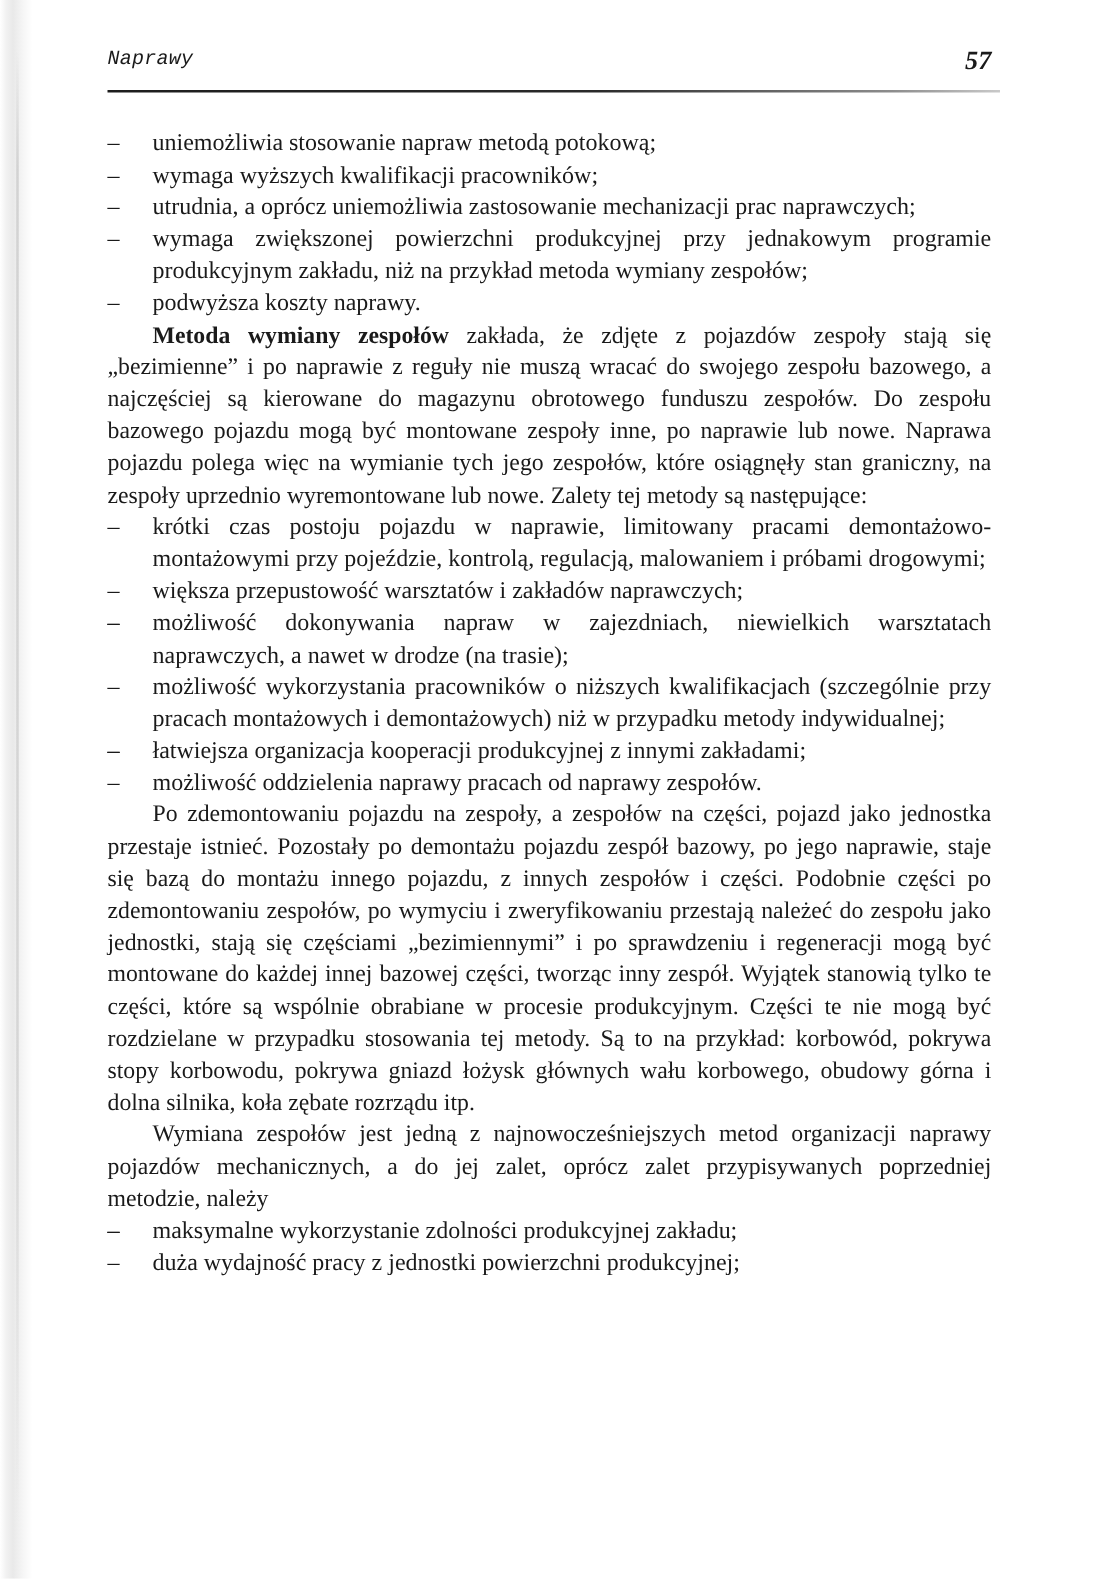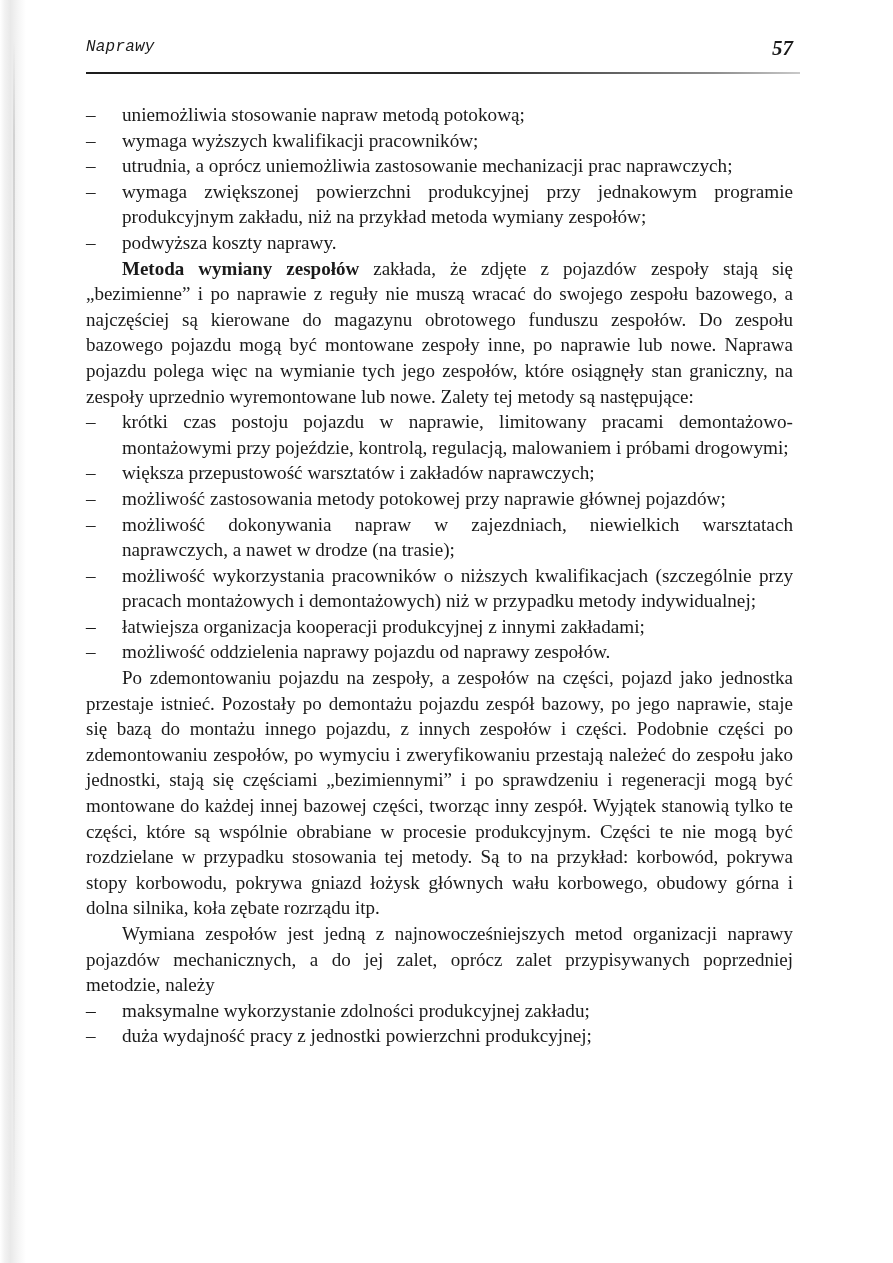--- a/index.html
+++ b/index.html
@@ -142,26 +142,26 @@
         <li><span class="dash">–</span><span class="txt">uniemożliwia stosowanie napraw metodą potokową;</span></li>
         <li><span class="dash">–</span><span class="txt">wymaga wyższych kwalifikacji pracowników;</span></li>
         <li><span class="dash">–</span><span class="txt">utrudnia, a oprócz uniemożliwia zastosowanie mechanizacji prac naprawczych;</span></li>
         <li><span class="dash">–</span><span class="txt">wymaga zwiększonej powierzchni produkcyjnej przy jednakowym programie produkcyjnym zakładu, niż na przykład metoda wymiany zespołów;</span></li>
         <li><span class="dash">–</span><span class="txt">podwyższa koszty naprawy.</span></li>
       </ul>
       <p class="para"><b>Metoda wymiany zespołów</b><span> zakłada, że zdjęte z pojazdów zespoły stają się „bezimienne” i po naprawie z reguły nie muszą wracać do swojego zespołu bazowego, a najczęściej są kierowane do magazynu obrotowego funduszu zespołów. Do zespołu bazowego pojazdu mogą być montowane zespoły inne, po naprawie lub nowe. Naprawa pojazdu polega więc na wymianie tych jego zespołów, które osiągnęły stan graniczny, na zespoły uprzednio wyremontowane lub nowe. Zalety tej metody są następujące:</span></p>
       <ul class="dashlist">
         <li><span class="dash">–</span><span class="txt">krótki czas postoju pojazdu w naprawie, limitowany pracami demontażowo-montażowymi przy pojeździe, kontrolą, regulacją, malowaniem i próbami drogowymi;</span></li>
         <li><span class="dash">–</span><span class="txt">większa przepustowość warsztatów i zakładów naprawczych;</span></li>
-        <li><span class="dash">–</span><span class="txt">możliwość zastosowania metody potokowej przy naprawie głównej pojazdów;</span></li>
+        <li><span class="dash">–</span></li>
         <li><span class="dash">–</span><span class="txt">możliwość dokonywania napraw w zajezdniach, niewielkich warsztatach naprawczych, a nawet w drodze (na trasie);</span></li>
         <li><span class="dash">–</span><span class="txt">możliwość wykorzystania pracowników o niższych kwalifikacjach (szczególnie przy pracach montażowych i demontażowych) niż w przypadku metody indywidualnej;</span></li>
         <li><span class="dash">–</span></li>
         <li><span class="dash">–</span><span class="txt">łatwiejsza organizacja kooperacji produkcyjnej z innymi zakładami;</span></li>
-        <li><span class="dash">–</span><span class="txt">możliwość oddzielenia naprawy pojazdu od naprawy zespołów.</span></li>
+        <li><span class="dash">–</span><span class="txt">możliwość oddzielenia naprawy pracach od naprawy zespołów.</span></li>
       </ul>
       <p class="para"><span>Po zdemontowaniu pojazdu na zespoły, a zespołów na części, pojazd jako jednostka przestaje istnieć. Pozostały po demontażu pojazdu zespół bazowy, po jego naprawie, staje się bazą do montażu innego pojazdu, z innych zespołów i części. Podobnie części po zdemontowaniu zespołów, po wymyciu i zweryfikowaniu przestają należeć do zespołu jako jednostki, stają się częściami „bezimiennymi” i po sprawdzeniu i regeneracji mogą być montowane do każdej innej bazowej części, tworząc inny zespół. Wyjątek stanowią tylko te części, które są wspólnie obrabiane w procesie produkcyjnym. Części te nie mogą być rozdzielane w przypadku stosowania tej metody. Są to na przykład: korbowód, pokrywa stopy korbowodu, pokrywa gniazd łożysk głównych wału korbowego, obudowy górna i dolna silnika, koła zębate rozrządu itp.</span></p>
       <p class="para"><span>Wymiana zespołów jest jedną z najnowocześniejszych metod organizacji naprawy pojazdów mechanicznych, a do jej zalet, oprócz zalet przypisywanych poprzedniej metodzie, należy</span></p>
       <ul class="dashlist">
         <li><span class="dash">–</span></li>
         <li><span class="dash">–</span><span class="txt">maksymalne wykorzystanie zdolności produkcyjnej zakładu;</span></li>
         <li><span class="dash">–</span><span class="txt">duża wydajność pracy z jednostki powierzchni produkcyjnej;</span></li>
       </ul>
     </div>
 

